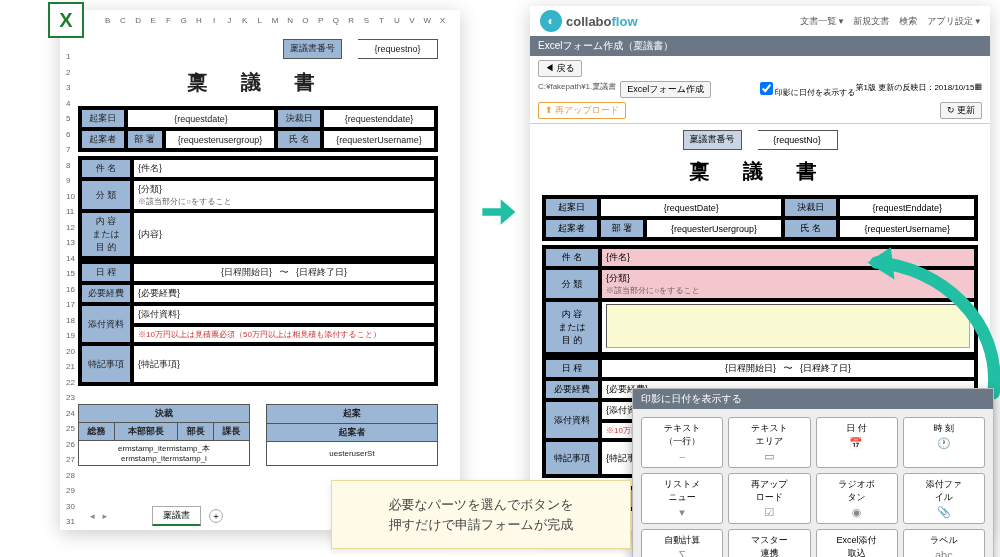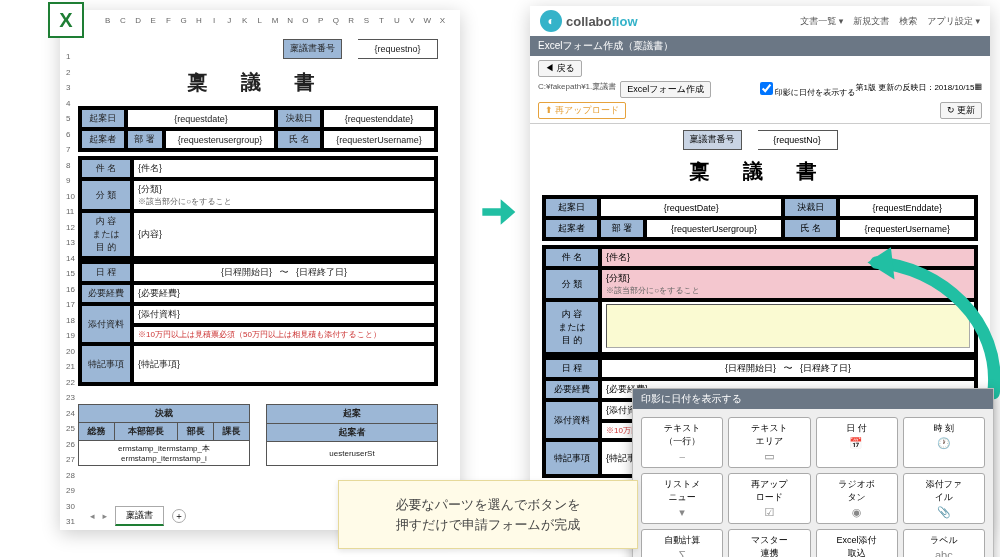--- a/index.html
+++ b/index.html
@@ -79,21 +79,21 @@
   table.form th { background:#9cb7d6; text-align:center; }
   .pink th { background:#d9b8c4; }
   td.c { text-align:center; }
   .note { color:#c33; font-size:8px;}
   .sub { color:#666; font-size:8px;}
   .stamp-area { margin-top:18px; display:flex; gap:16px;}
   .stamp-area table { border-collapse:collapse; font-size:9px; flex:1;}
   .stamp-area th, .stamp-area td { border:1px solid #555; padding:2px; text-align:center;}
   .stamp-area th { background:#9cb7d6;}
   .sheet-tab { position:absolute; bottom:4px; left:30px; font-size:9px; display:flex; align-items:center; gap:8px;}
-  .sheet-tab .tab { padding:2px 10px; background:#fff; border:1px solid #aaa; border-bottom:2px solid #1e7e34;}
+  .sheet-tab .tab { padding:2px 10px; background:#fff; border:1px solid #aaa; border-bottom:2px solid #1e7e34;margin-left:37px;}
   .sheet-tab .plus { width:14px;height:14px;border:1px solid #aaa;border-radius:7px;display:flex;align-items:center;justify-content:center;}
 
   
   .arrow {
     position: absolute;
     left: 475px;
     top: 190px;
     font-size: 40px;
     color: #21bfa3;
   }
@@ -154,21 +154,21 @@
     font-size:9px;
   }
   .palette-title { background:#6b7785; color:#fff; padding:3px 8px; font-size:10px;}
   .palette-grid { display:grid; grid-template-columns:repeat(4,1fr); gap:5px; padding:8px;}
   .part { background:#fff; border:1px solid #aaa; border-radius:3px; padding:4px 18px; text-align:center; display:flex; flex-direction:column; align-items:center; gap:2px; cursor:pointer;}
   .part .pi { font-size:11px; color:#888;}
 
   
   .callout {
     position:absolute;
-    left:338px; top:480px;
+    left:331px; top:480px;
     width:300px;
     padding:14px 16px;
     background:#fffbe8;
     border:1px solid #e6d99a;
     font-size:13px;
     color:#444;
     text-align:center;
     line-height:1.5;
     box-shadow:0 2px 6px rgba(0,0,0,.1);
   }

